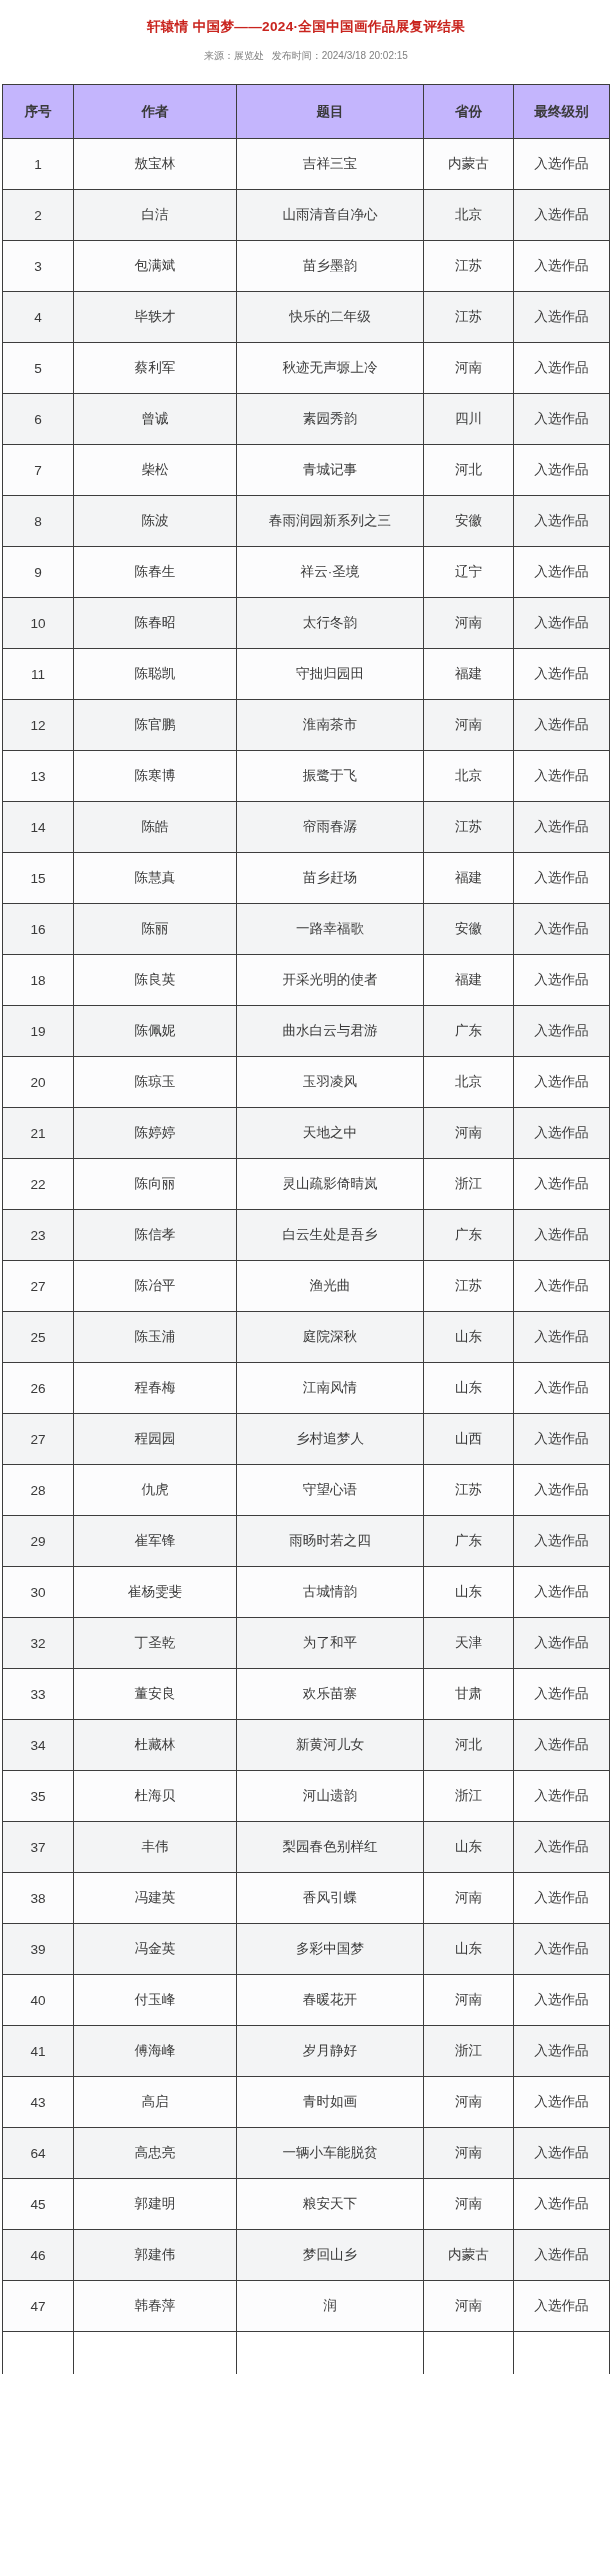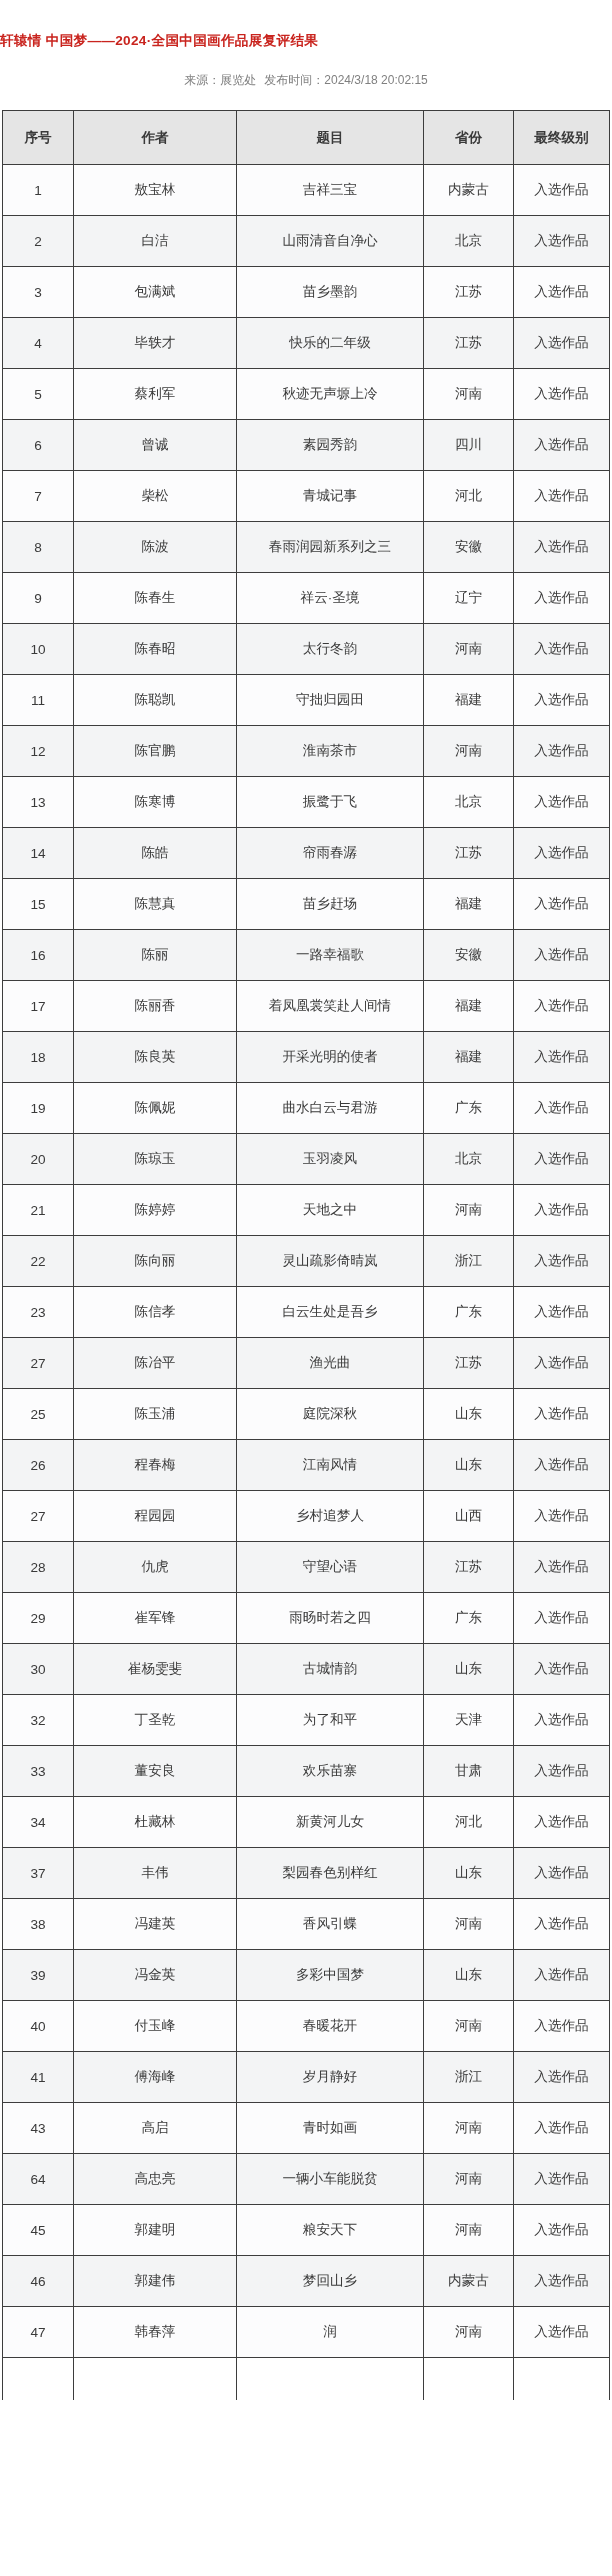--- a/index.html
+++ b/index.html
@@ -2,37 +2,37 @@
 <html style="font-size:11px"><head>
 <meta charset="utf-8">
 <style>
   html,body{margin:0;padding:0;}
   body{
     width:612px;height:2576px;overflow:hidden;background:#ffffff;
     font-family:"Liberation Sans","DejaVu Sans",sans-serif;
     -webkit-font-smoothing:antialiased;
   }
   .page-title{
-    margin:0;padding-top:32px;
+    margin:0;padding-top:18px;text-align:center;
     font-size:13.6px;font-weight:bold;color:#c9241e;letter-spacing:0.3px;
   }
   .meta{
-    margin-top:22px;text-align:center;font-size:12px;color:#808080;
+    margin-top:13px;text-align:center;font-size:10px;color:#808080;
   }
   .meta span + span{margin-left:4.8px;}
   table.results{
     border-collapse:collapse;table-layout:fixed;
     width:608px;margin:21px auto 0;color:#3a3a3a;
   }
   table.results th,
   table.results td{
     border:1.4px solid #3d3d3d;text-align:center;vertical-align:middle;
     padding:0;overflow:hidden;white-space:nowrap;font-size:13.6px;
   }
-  thead th{height:53px;background:#e5e5e5;font-weight:700;}
+  thead th{height:53px;background:#c4b5fd;font-weight:700;}
   tbody tr{height:51px;}
   tbody tr:nth-child(odd){background:#fcfcfd;}
   tbody tr:nth-child(even){background:#f3f4f5;}
   tbody tr.partial{height:42px;background:#ffffff;}
   tbody tr.partial td{border-bottom:none;}
 </style>
 </head>
 <body>
 
 <div class="page">
@@ -166,27 +166,20 @@
           <td>入选作品</td>
         </tr>
         <tr>
           <td>16</td>
           <td>陈丽</td>
           <td>一路幸福歌</td>
           <td>安徽</td>
           <td>入选作品</td>
         </tr>
         <tr>
-          <td>17</td>
-          <td>陈丽香</td>
-          <td>着凤凰裳笑赴人间情</td>
-          <td>福建</td>
-          <td>入选作品</td>
-        </tr>
-        <tr>
           <td>18</td>
           <td>陈良英</td>
           <td>开采光明的使者</td>
           <td>福建</td>
           <td>入选作品</td>
         </tr>
         <tr>
           <td>19</td>
           <td>陈佩妮</td>
           <td>曲水白云与君游</td>
@@ -282,20 +275,27 @@
           <td>董安良</td>
           <td>欢乐苗寨</td>
           <td>甘肃</td>
           <td>入选作品</td>
         </tr>
         <tr>
           <td>34</td>
           <td>杜藏林</td>
           <td>新黄河儿女</td>
           <td>河北</td>
+          <td>入选作品</td>
+        </tr>
+        <tr>
+          <td>35</td>
+          <td>杜海贝</td>
+          <td>河山遗韵</td>
+          <td>浙江</td>
           <td>入选作品</td>
         </tr>
         <tr>
           <td>37</td>
           <td>丰伟</td>
           <td>梨园春色别样红</td>
           <td>山东</td>
           <td>入选作品</td>
         </tr>
         <tr>

